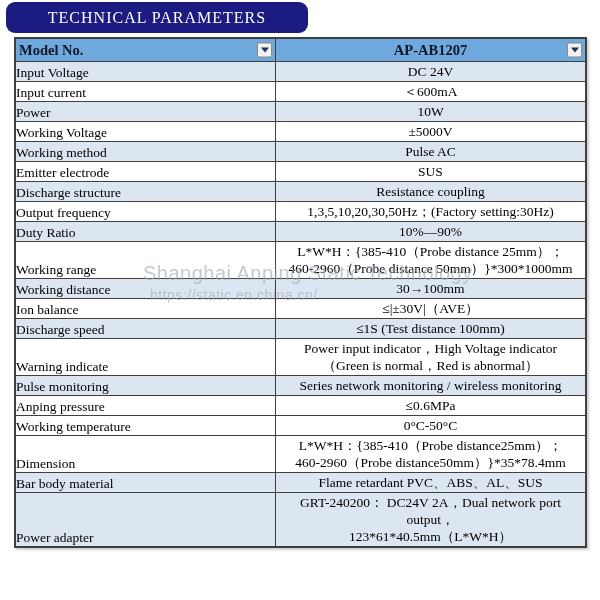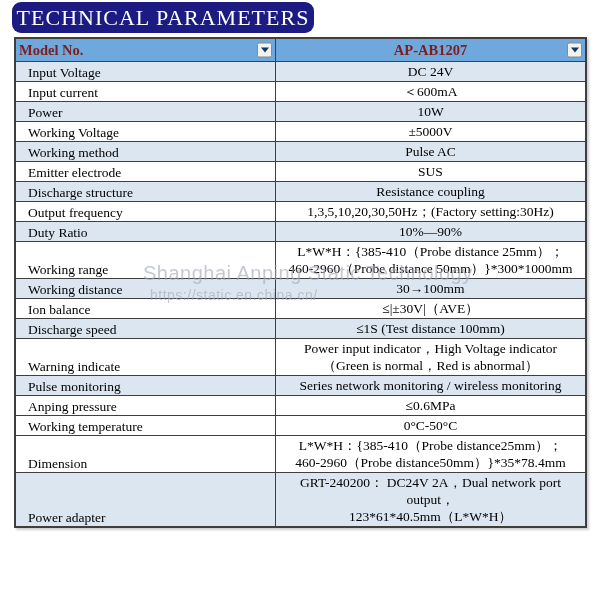--- a/index.html
+++ b/index.html
@@ -1,58 +1,58 @@
 <!DOCTYPE html>
 <html><head>
 <meta charset="utf-8">
 <style>
   html,body { margin:0; padding:0; }
   body {
     width:600px; height:600px; background:#ffffff; position:relative;
     font-family:"Liberation Serif", serif; overflow:hidden;
   }
   .banner {
-    position:absolute; left:12px; top:2px; width:302px; height:31px;
+    position:absolute; left:6px; top:2px; width:302px; height:31px;
     background:#1b1b82; border-radius:9px; color:#ffffff;
     display:flex; align-items:center; justify-content:center;
-    font-size:22px; letter-spacing:1px; white-space:nowrap;
+    font-size:16px; letter-spacing:1px; white-space:nowrap;
   }
   .table-wrap {
     position:absolute; left:14px; top:37px; width:573px; z-index:1;
     box-shadow:2px 2px 2px #cfcfcf;
   }
   table.param-table {
     width:100%; border-collapse:collapse; table-layout:fixed;
     border:2px solid #3f3f3f;
   }
   .param-table th, .param-table td {
     border:1px solid #3f3f3f; font-weight:normal;
     font-size:13.5px; color:#000; overflow:hidden; white-space:nowrap;
   }
   .param-table th { height:20px; background:#6fa8dc; }
   th.h-label {
     text-align:left; padding:0 3px; width:253px;
   }
   th.h-label .htxt, th.h-value .htxt {
-    color:#7f1d1d; font-weight:bold; font-size:14.5px;
+    color:#0f172a; font-weight:bold; font-size:14.5px;
   }
   th.h-label { position:relative; }
   th.h-value { position:relative; text-align:center;margin-top:20px; }
   .dd-btn {
     position:absolute; right:3px; top:50%; transform:translateY(-50%);
     width:13px; height:13px; background:#f2f2ee; border:1px solid #8a8a8a;
     border-radius:2px; display:flex; align-items:center; justify-content:center;
     cursor:pointer;
   }
   .dd-arrow {
     width:0; height:0; border-left:4px solid transparent;
     border-right:4px solid transparent; border-top:5px solid #17375e;
   }
   td.label {
-    text-align:left; padding:0 12px; vertical-align:bottom; line-height:17px;
+    text-align:left; padding:0 0; vertical-align:bottom; line-height:17px;
   }
   td.value { text-align:center; vertical-align:bottom; }
   td.value div { line-height:17px; }
   tr.alt { background:#dce6f1; }
   .watermark {
     position:absolute; z-index:2; color:rgba(160,168,180,0.62);
     font-family:"Liberation Sans", sans-serif; pointer-events:none;
     white-space:nowrap;
   }
   .wm1 { left:143px; top:262px; font-size:20px; letter-spacing:0.5px; }
@@ -211,20 +211,26 @@
 
 
   <tr>
     <td class="label">Dimension</td>
     <td class="value">
             <div>L*W*H：{385-410（Probe distance25mm）；</div>
             <div>460-2960（Probe distance50mm）}*35*78.4mm</div>
           </td>
   </tr>
 
+  <tr class="alt">
+    <td class="label">Bar body material</td>
+    <td class="value">
+            <div>Flame retardant PVC、ABS、AL、SUS</div>
+          </td>
+  </tr>
 
 
   <tr class="alt">
     <td class="label">Power adapter</td>
     <td class="value">
             <div>GRT-240200：  DC24V 2A，Dual network port</div>
             <div>output，</div>
             <div>123*61*40.5mm（L*W*H）</div>
           </td>
   </tr>

